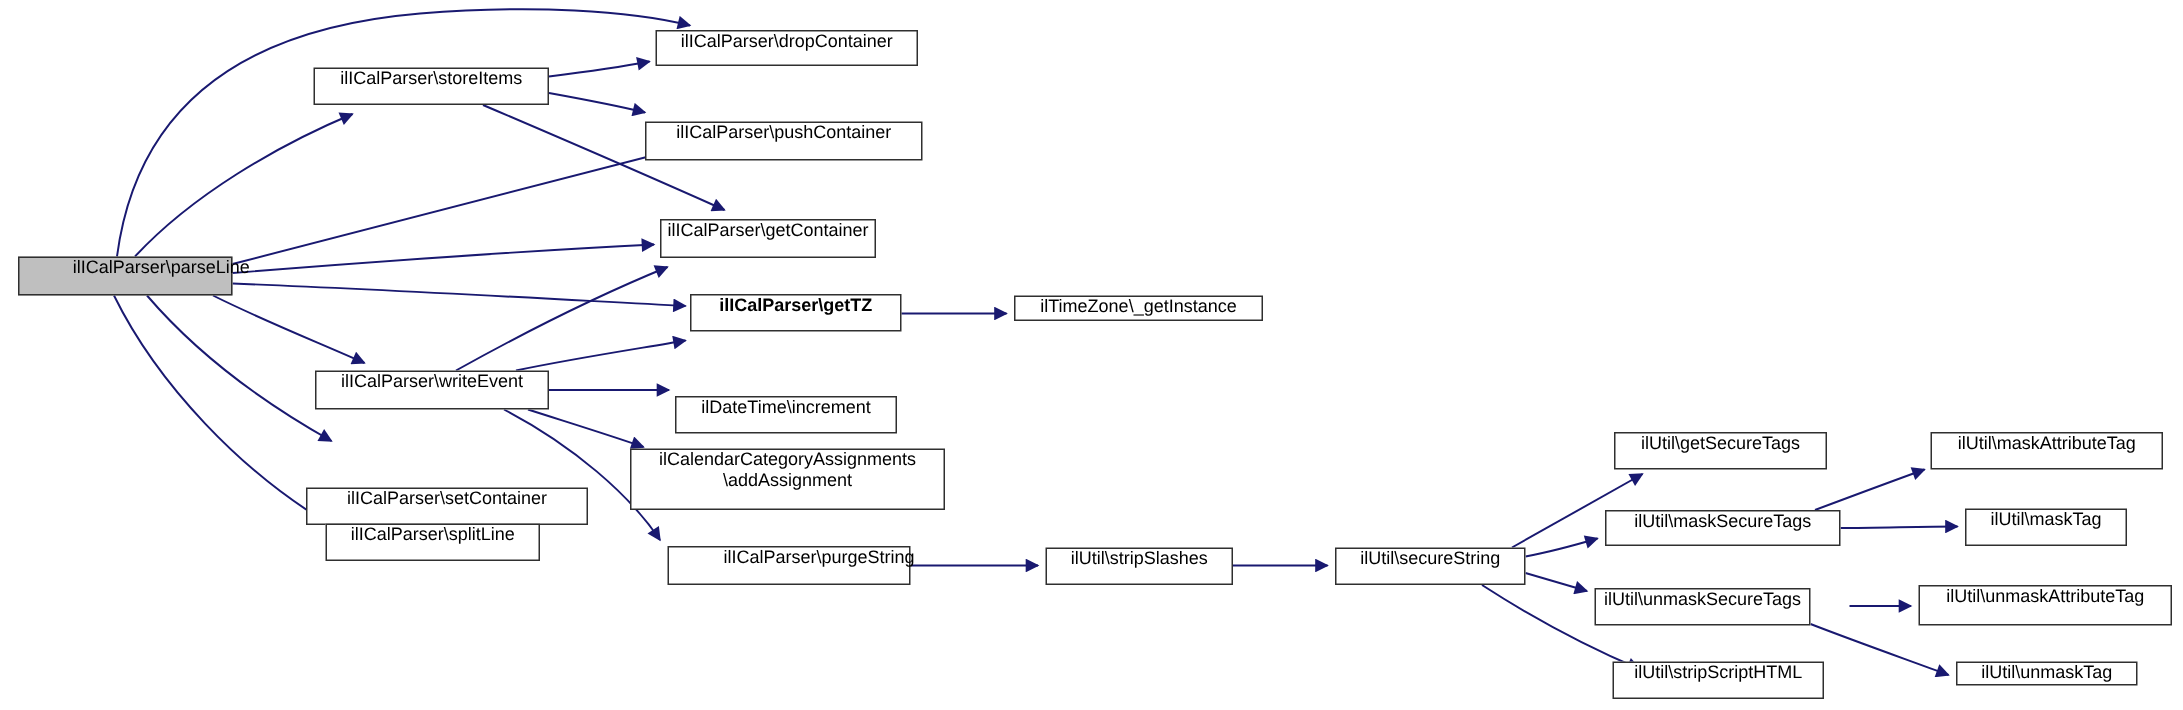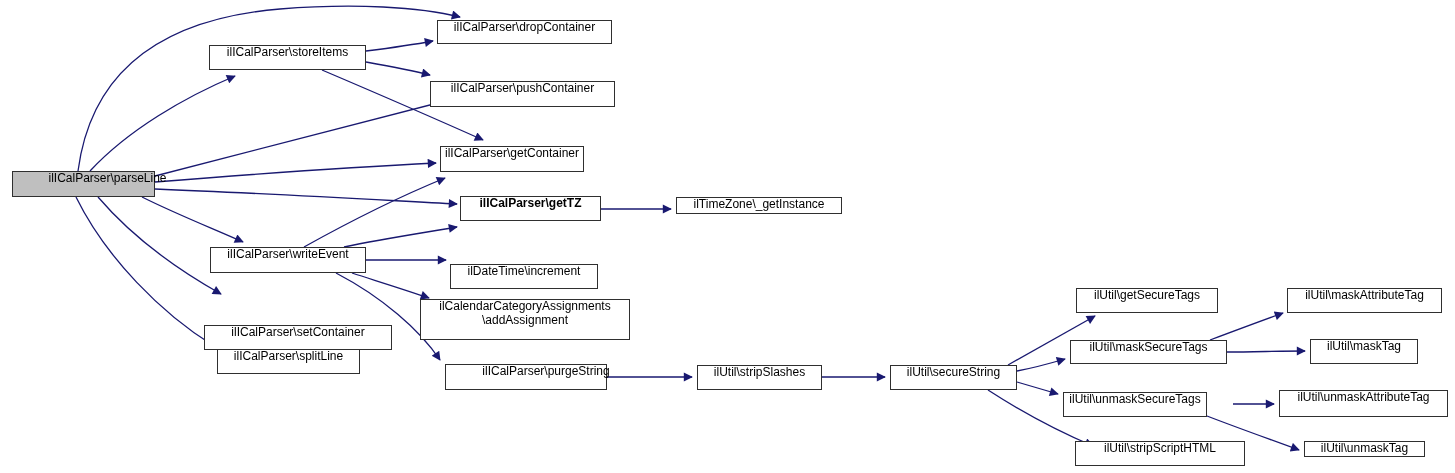--- a/index.html
+++ b/index.html
@@ -122,21 +122,21 @@
     </div>
   <div class="node" style="left:1076px;top:288px; width:142px; height:25px;">
       <span>ilUtil\getSecureTags</span>
     </div>
   <div class="node" style="left:1070px;top:340px; width:157px; height:24px;">
       <span>ilUtil\maskSecureTags</span>
     </div>
   <div class="node" style="left:1063px;top:392px; width:144px; height:25px;">
       <span>ilUtil\unmaskSecureTags</span>
     </div>
-  <div class="node" style="left:1075px;top:441px; width:170px; height:25px;">
+  <div class="node" style="left:1075px;top:441px; width:141px; height:25px;">
       <span>ilUtil\stripScriptHTML</span>
     </div>
   <div class="node" style="left:1287px;top:288px; width:155px; height:25px;">
       <span>ilUtil\maskAttributeTag</span>
     </div>
   <div class="node" style="left:1310px;top:339px; width:108px; height:25px;">
       <span>ilUtil\maskTag</span>
     </div>
   <div class="node" style="left:1279px;top:390px; width:169px; height:27px;">
       <span>ilUtil\unmaskAttributeTag</span>

